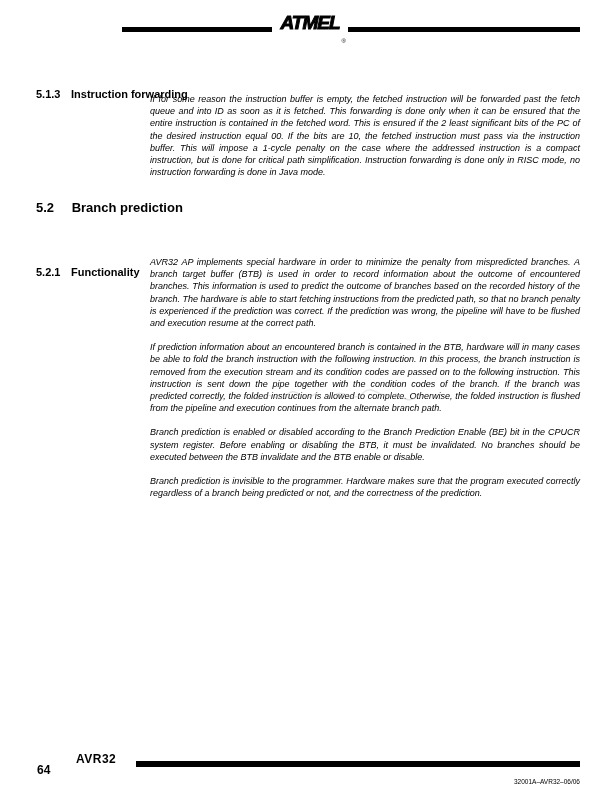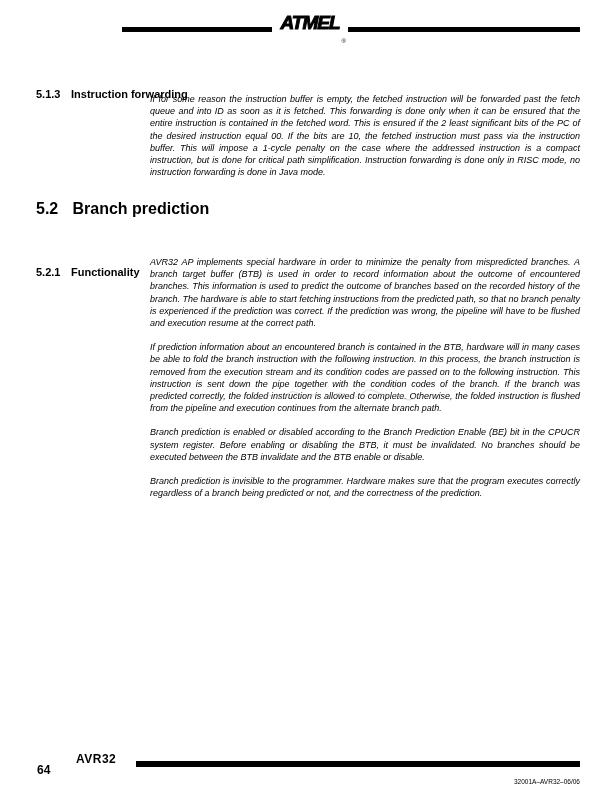--- a/index.html
+++ b/index.html
@@ -35,21 +35,21 @@
   .logo-reg { position: absolute; right: 2px; bottom: -2px; font-size: 6px; }
 
   
   .sec { position: absolute; left: 36px; width: 544px; }
   .sec-513 { top: 64px; }
   .sec-52  { top: 200px; }
   .sec-521 { top: 242px; }
 
   .sec-head { position: absolute; left: 0; top: 0; font-weight: bold; white-space: nowrap; }
   .h3 { font-size: 11px; margin-top: 24px; }
-  .h2 { font-size: 16px; }
+  .h2 { font-size: 13px; }
   .sec-num { display: inline-block; width: 32px; }
 
   .sec-body {
     margin-left: 114px;
     font-size: 9px;
     line-height: 12.2px;
     text-align: justify;
   }
   .sec-513 .sec-body { padding-top: 17px; }
   .sec-521 .sec-body { padding-top: 2px; }
@@ -107,21 +107,21 @@
 
   <section class="sec sec-521">
     <div class="sec-head h3">
       <span class="sec-num">5.2.1</span>
       <span class="sec-title">Functionality</span>
     </div>
     <div class="sec-body">
       <p class="para">AVR32 AP implements special hardware in order to minimize the penalty from mispredicted branches. A branch target buffer (BTB) is used in order to record information about the outcome of encountered branches. This information is used to predict the outcome of branches based on the recorded history of the branch. The hardware is able to start fetching instructions from the predicted path, so that no branch penalty is experienced if the prediction was correct. If the prediction was wrong, the pipeline will have to be flushed and execution resume at the correct path.</p>
       <p class="para">If prediction information about an encountered branch is contained in the BTB, hardware will in many cases be able to fold the branch instruction with the following instruction. In this process, the branch instruction is removed from the execution stream and its condition codes are passed on to the following instruction. This instruction is sent down the pipe together with the condition codes of the branch. If the branch was predicted correctly, the folded instruction is allowed to complete. Otherwise, the folded instruction is flushed from the pipeline and execution continues from the alternate branch path.</p>
       <p class="para">Branch prediction is enabled or disabled according to the Branch Prediction Enable (BE) bit in the CPUCR system register. Before enabling or disabling the BTB, it must be invalidated. No branches should be executed between the BTB invalidate and the BTB enable or disable.</p>
-      <p class="para">Branch prediction is invisible to the programmer. Hardware makes sure that the program executes correctly regardless of a branch being predicted or not, and the correctness of the prediction.</p>
+      <p class="para">Branch prediction is invisible to the programmer. Hardware makes sure that the program executed correctly regardless of a branch being predicted or not, and the correctness of the prediction.</p>
     </div>
   </section>
 
   <svg class="watermark" width="176" height="34" viewBox="0 0 176 34">
     <path d="M6,22 C14,8 24,28 36,16 C44,8 50,24 60,18 L66,14" stroke="#b5b5b5" fill="none" stroke-width="1.4"></path>
     <path d="M80,20 C90,6 100,28 112,14 C122,6 130,24 144,16 L154,21 C160,24 166,18 170,14" stroke="#b5b5b5" fill="none" stroke-width="1.4"></path>
   </svg>
 
   <div class="ftr-pagenum">64</div>
   <div class="ftr-product">AVR32</div>

